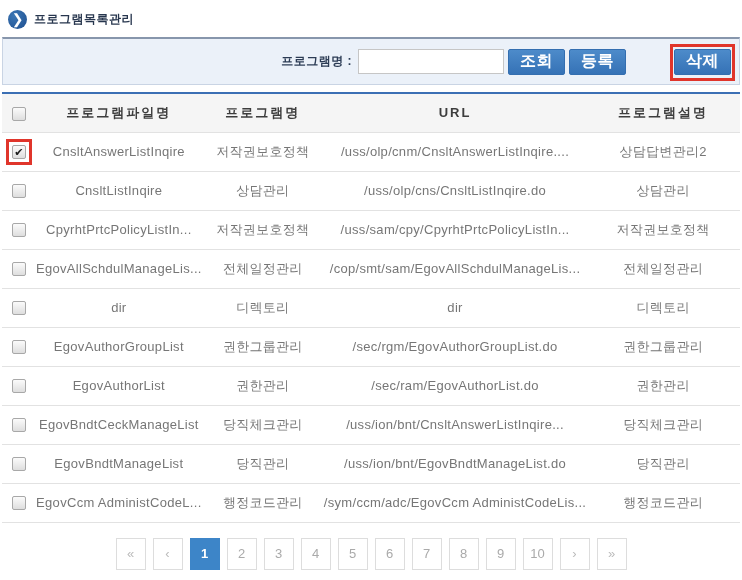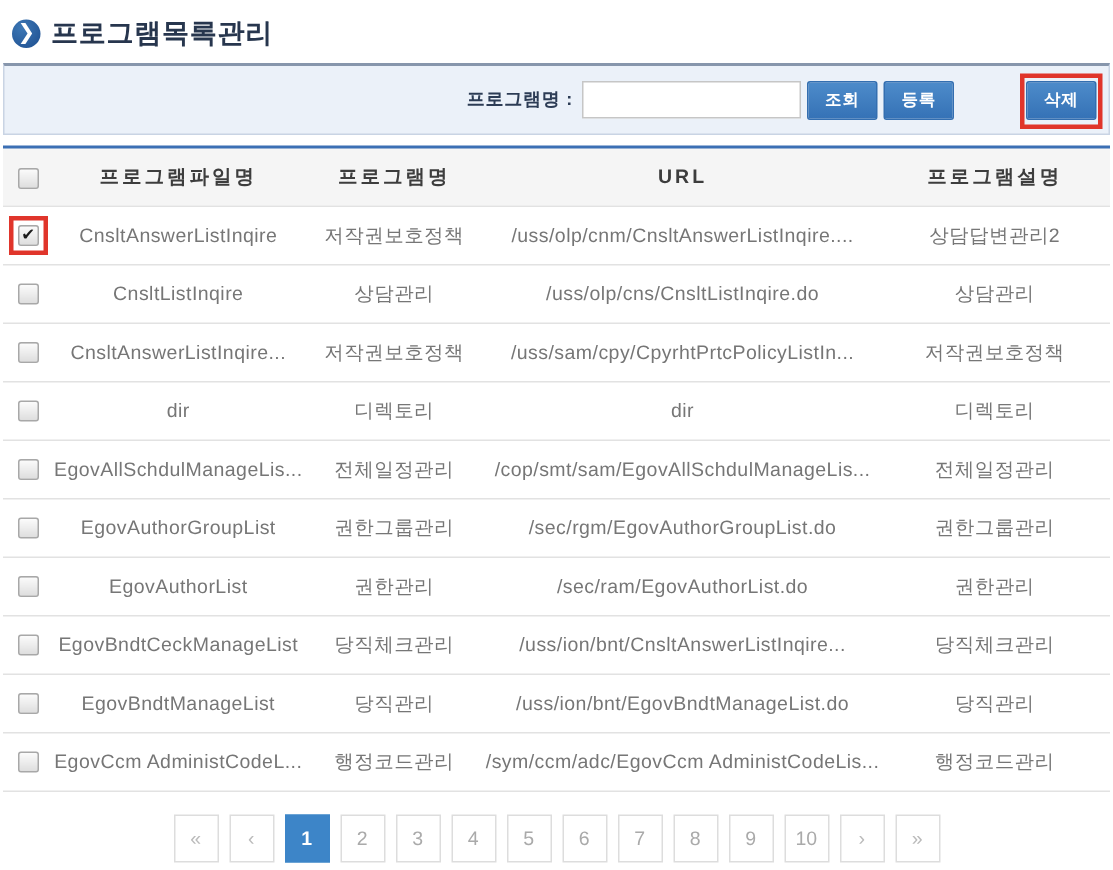--- a/index.html
+++ b/index.html
@@ -12,21 +12,21 @@
   .wrap { padding: 8px 2px 0 2px; }
 
   
   .page-title-row { display: flex; align-items: center; gap: 7px; padding: 2px 0 8px 6px; }
   .title-icon {
     width: 19px; height: 19px; border-radius: 50%;
     background: radial-gradient(circle at 35% 30%, #3c77b5, #1d4e8f);
     color: #fff; display: inline-flex; align-items: center; justify-content: center;
     font-size: 14px; font-weight: bold; line-height: 1; padding-bottom: 2px;
   }
-  .page-title { font-size: 18px; font-weight: bold; color: #27364e; letter-spacing: 0.5px; }
+  .page-title { font-size: 12px; font-weight: bold; color: #27364e; letter-spacing: 0.5px; }
 
   
   .search-panel {
     height: 48px;
     background: #ebf1f9;
     border-top: 2px solid #8796ac;
     border-left: 1px solid #c9d4e4;
     border-right: 1px solid #c9d4e4;
     border-bottom: 1px solid #c9d4e4;
     display: flex; align-items: center; justify-content: flex-end;
@@ -36,21 +36,21 @@
   .search-input {
     width: 146px; height: 25px;
     border: 1px solid #c6c6c6; background: #fff;
     font-size: 12px; padding: 0 5px; outline: none;
     font-family: "Liberation Sans", sans-serif;
   }
   .btn {
     height: 26px; padding: 0 11px;
     background: linear-gradient(#4d8bca, #3572b6);
     border: 1px solid #336eb0; border-radius: 2px;
-    color: #fff; font-size: 11px; font-weight: bold;
+    color: #fff; font-size: 16px; font-weight: bold;
     cursor: pointer; letter-spacing: 0.5px;
     font-family: "Liberation Sans", sans-serif;
   }
   .btn-wrap { position: relative; display: inline-flex; margin-left: 44px; }
 
   
   .red-box {
     position: absolute; border: 3px solid #e0352b; pointer-events: none;
   }
   .red-box-delete { top: -5px; bottom: -6px; left: -4px; right: -4px; }
@@ -169,50 +169,50 @@
       <td>상담관리</td>
     </tr>
         <tr>
       <td>
         <span class="cb-wrap">
           <span class="checkbox">
             <span class="check-glyph"></span>
           </span>
         </span>
       </td>
-      <td>CnsltAnswerListInqire...</td>
+      <td>CpyrhtPrtcPolicyListIn...</td>
       <td>저작권보호정책</td>
       <td>/uss/sam/cpy/CpyrhtPrtcPolicyListIn...</td>
       <td>저작권보호정책</td>
+    </tr>
+        <tr>
+      <td>
+        <span class="cb-wrap">
+          <span class="checkbox">
+            <span class="check-glyph"></span>
+          </span>
+        </span>
+      </td>
+      <td>EgovAllSchdulManageLis...</td>
+      <td>전체일정관리</td>
+      <td>/cop/smt/sam/EgovAllSchdulManageLis...</td>
+      <td>전체일정관리</td>
     </tr>
         <tr>
       <td>
         <span class="cb-wrap">
           <span class="checkbox">
             <span class="check-glyph"></span>
           </span>
         </span>
       </td>
       <td>dir</td>
       <td>디렉토리</td>
       <td>dir</td>
       <td>디렉토리</td>
-    </tr>
-        <tr>
-      <td>
-        <span class="cb-wrap">
-          <span class="checkbox">
-            <span class="check-glyph"></span>
-          </span>
-        </span>
-      </td>
-      <td>EgovAllSchdulManageLis...</td>
-      <td>전체일정관리</td>
-      <td>/cop/smt/sam/EgovAllSchdulManageLis...</td>
-      <td>전체일정관리</td>
     </tr>
         <tr>
       <td>
         <span class="cb-wrap">
           <span class="checkbox">
             <span class="check-glyph"></span>
           </span>
         </span>
       </td>
       <td>EgovAuthorGroupList</td>

